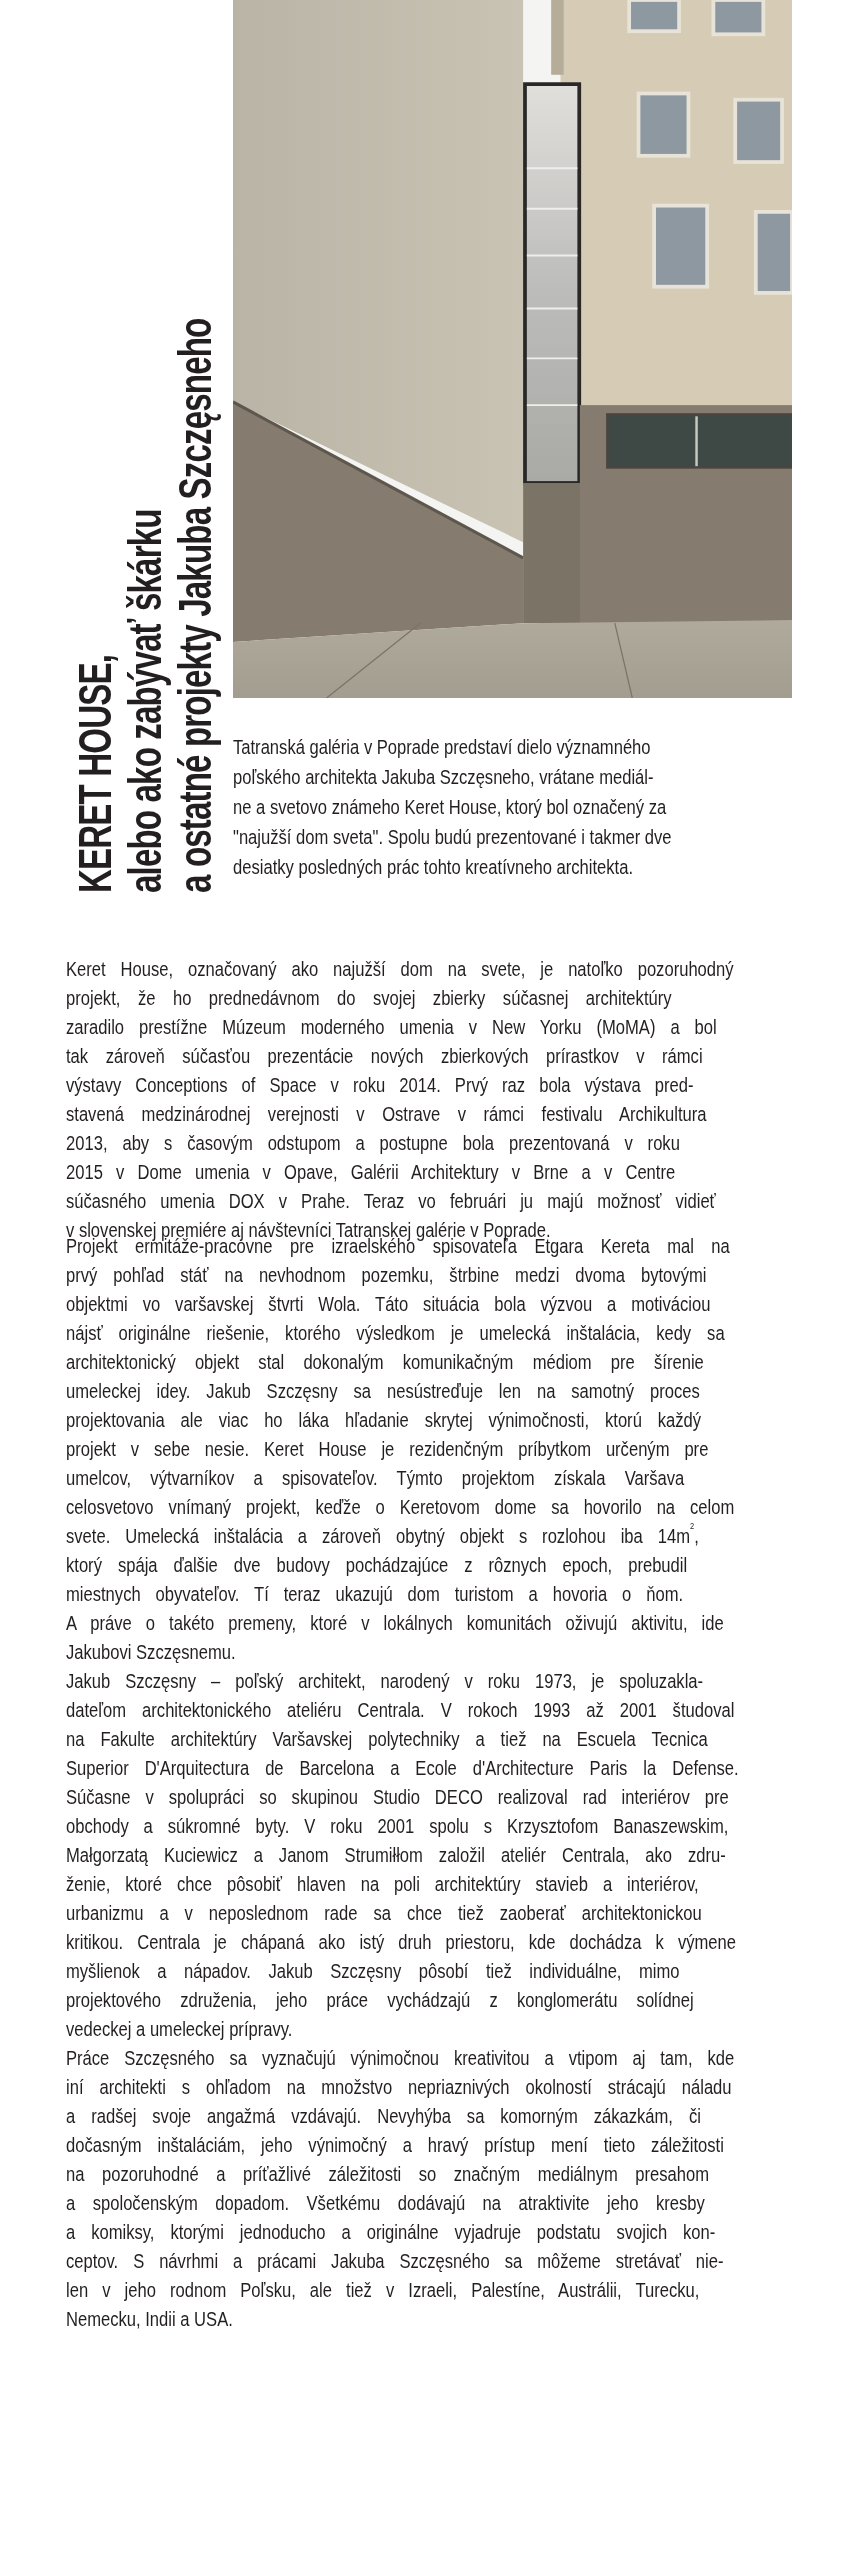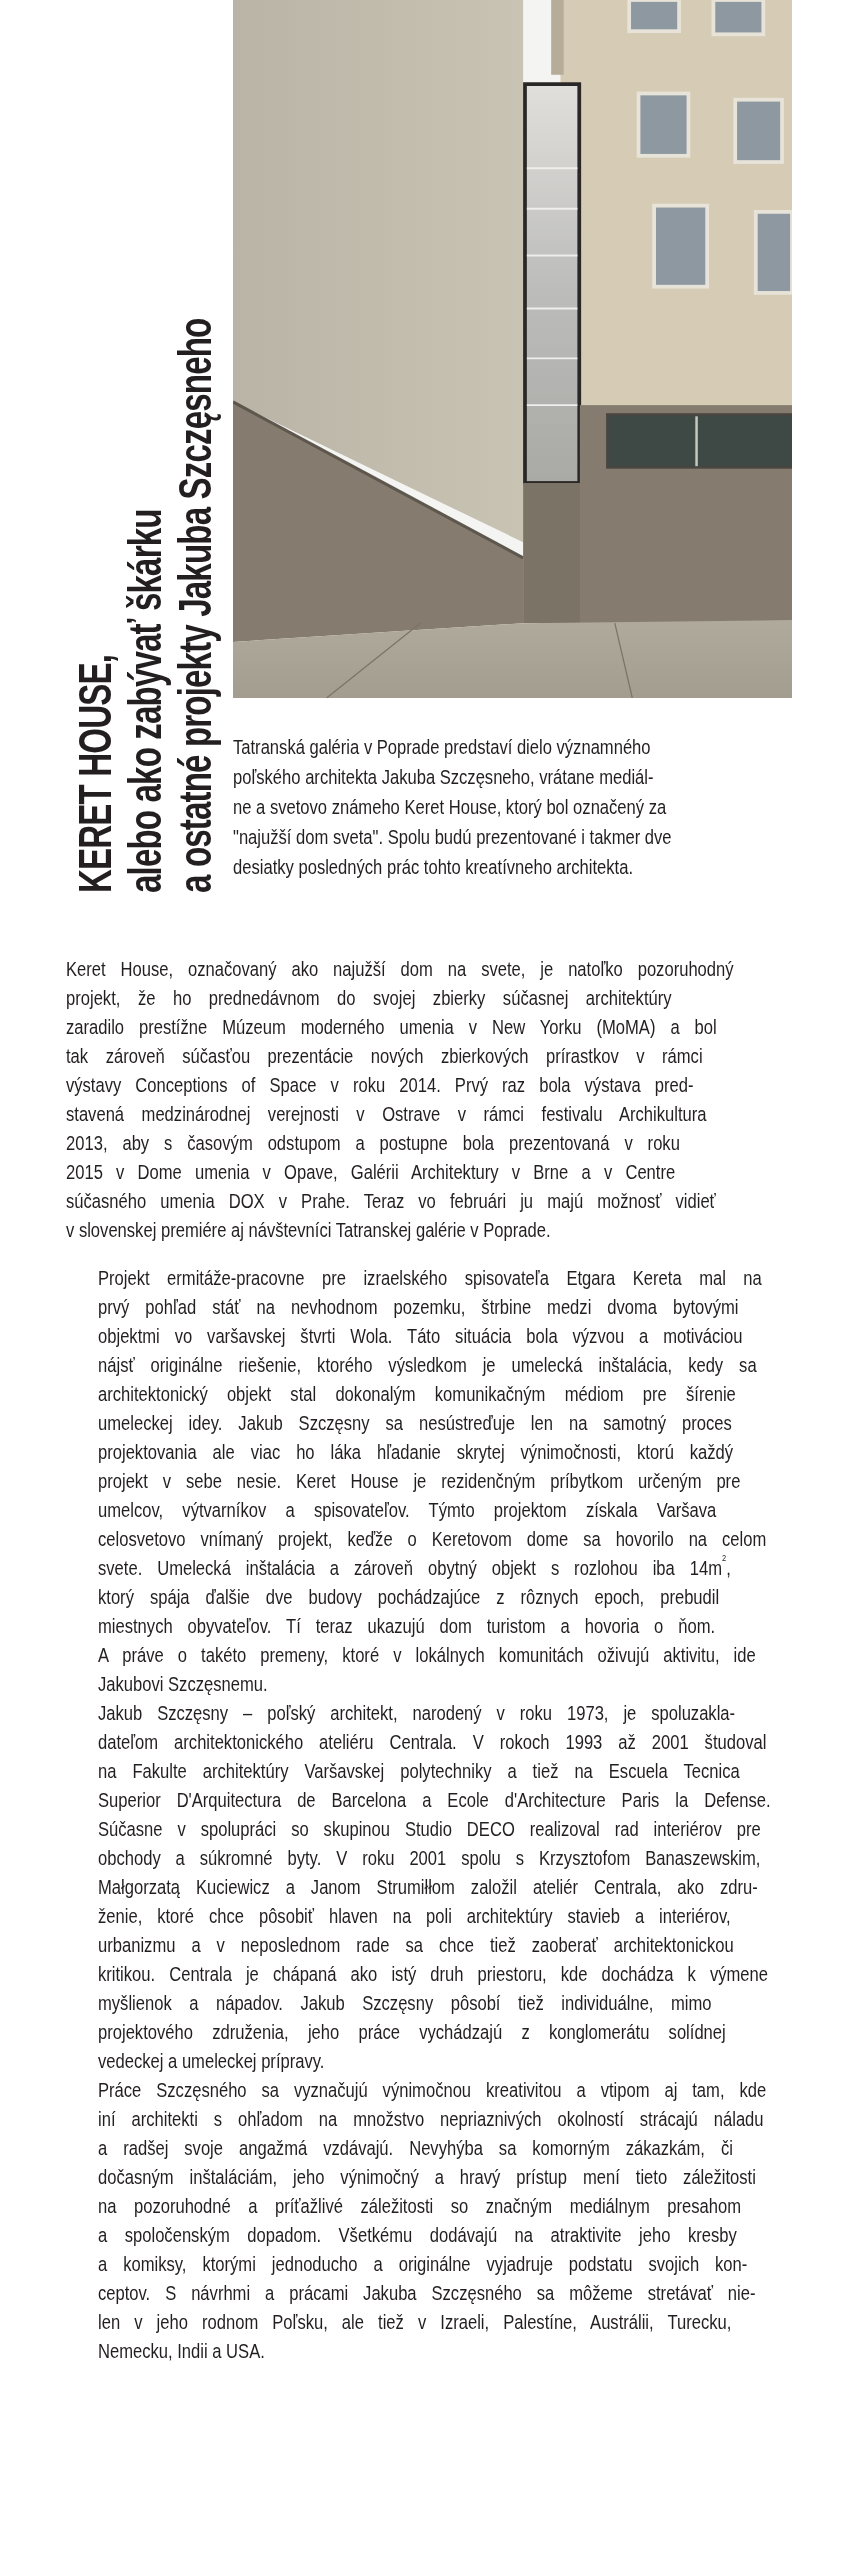--- a/index.html
+++ b/index.html
@@ -11,21 +11,21 @@
                 transform-origin: 0 0; transform: rotate(-90deg); }
   .title-line { font-family: "Liberation Sans", sans-serif; font-weight: bold; font-size: 46px;
                 line-height: 50px; letter-spacing: -1.2px; transform: scaleX(0.72); transform-origin: 0 0;
                 white-space: nowrap; color: #231f20; }
   .intro { position: absolute; left: 233px; top: 733px; width: 561px; font-size: 19.3px; line-height: 30px;
            transform: scaleX(0.86); transform-origin: 0 0; width: 655px; }
   .intro-line { white-space: nowrap; display: block; }
   .body { position: absolute; left: 66px; width: 733px; font-size: 19.3px; line-height: 29px; }
   .body-line { display: block; white-space: nowrap; transform: scaleX(0.86); transform-origin: 0 0; }
   .p1 { top: 955px; }
-  .p2 { top: 1264px; margin-left: 32px; }
+  .p2 { top: 1232px; }
   sup { font-size: 8.7px; vertical-align: top; line-height: 0; position: relative; top: 3.7px; }
 </style>
 </head>
 <body>
 
 <div class="photo">
   <svg viewBox="0 0 896 1120" preserveAspectRatio="none">
     <defs>
       <linearGradient id="lw" x1="0" y1="0" x2="1" y2="0">
         <stop offset="0" stop-color="#b9b4a5"></stop>

